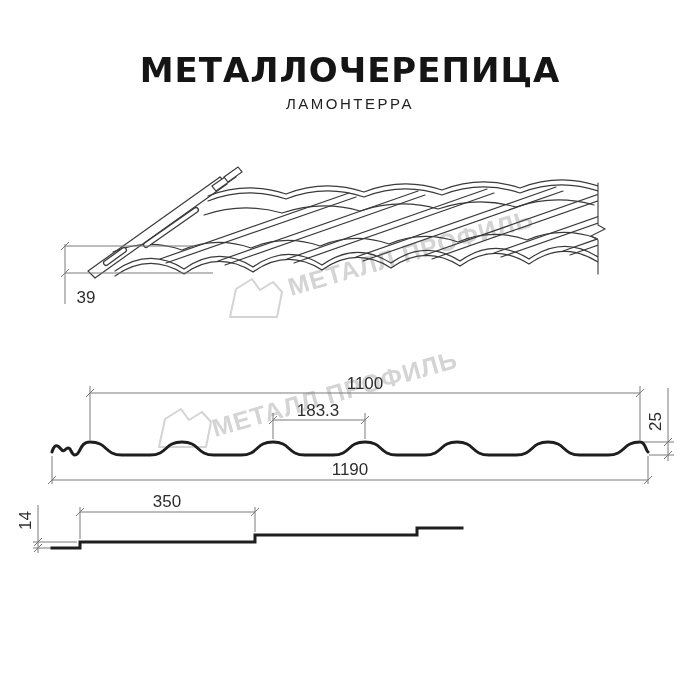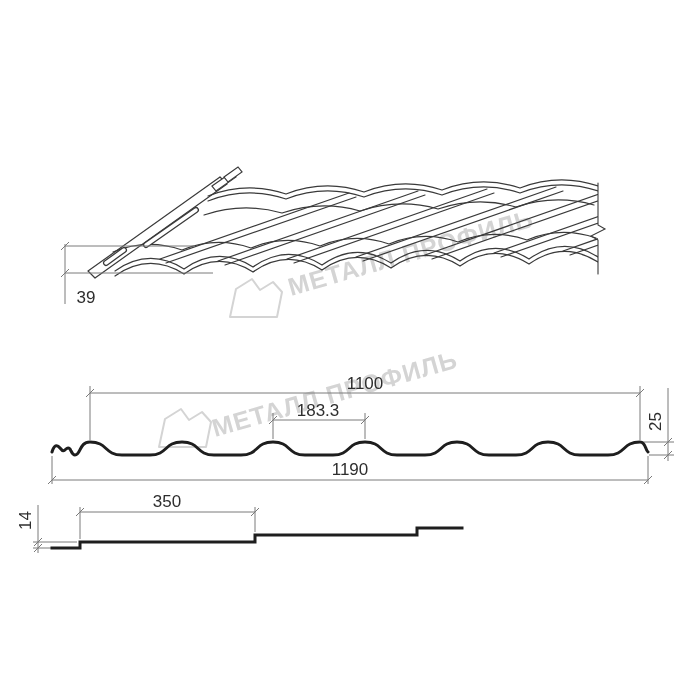--- a/index.html
+++ b/index.html
@@ -11,20 +11,24 @@
   #subtitle{margin-top:6px;font-size:15px;font-weight:500;letter-spacing:2.5px;color:#222222;}
   svg text{font-family:"Liberation Sans",sans-serif;}
   .dimtxt{font-size:17px;fill:#2e2e2e;}
   .wmtxt{font-size:25px;font-weight:bold;fill:#d4d4d4;letter-spacing:1px;}
 </style>
 </head>
 <body>
 
 <div id="page">
 
+  <div id="header">
+    <div id="title">МЕТАЛЛОЧЕРЕПИЦА</div>
+    <div id="subtitle">ЛАМОНТЕРРА</div>
+  </div>
 
   <svg width="700" height="700" viewBox="0 0 700 700" xmlns="http://www.w3.org/2000/svg">
 
     <defs>
       <clipPath id="clip3d">
           <rect x="50" y="160" width="548" height="165"></rect>
         </clipPath>
     </defs>
 
     <g>

